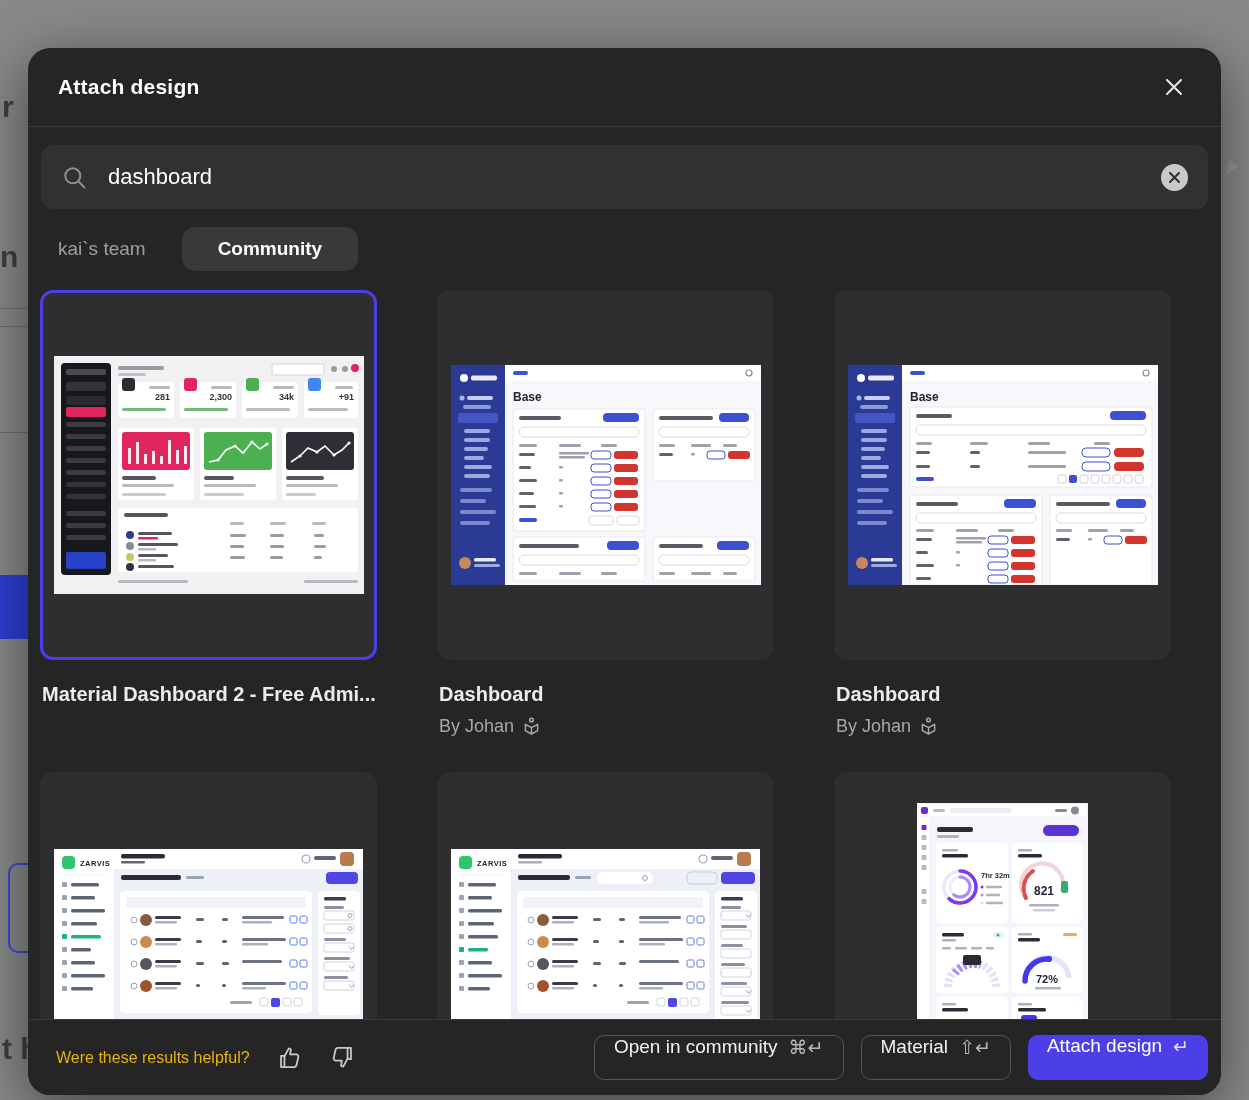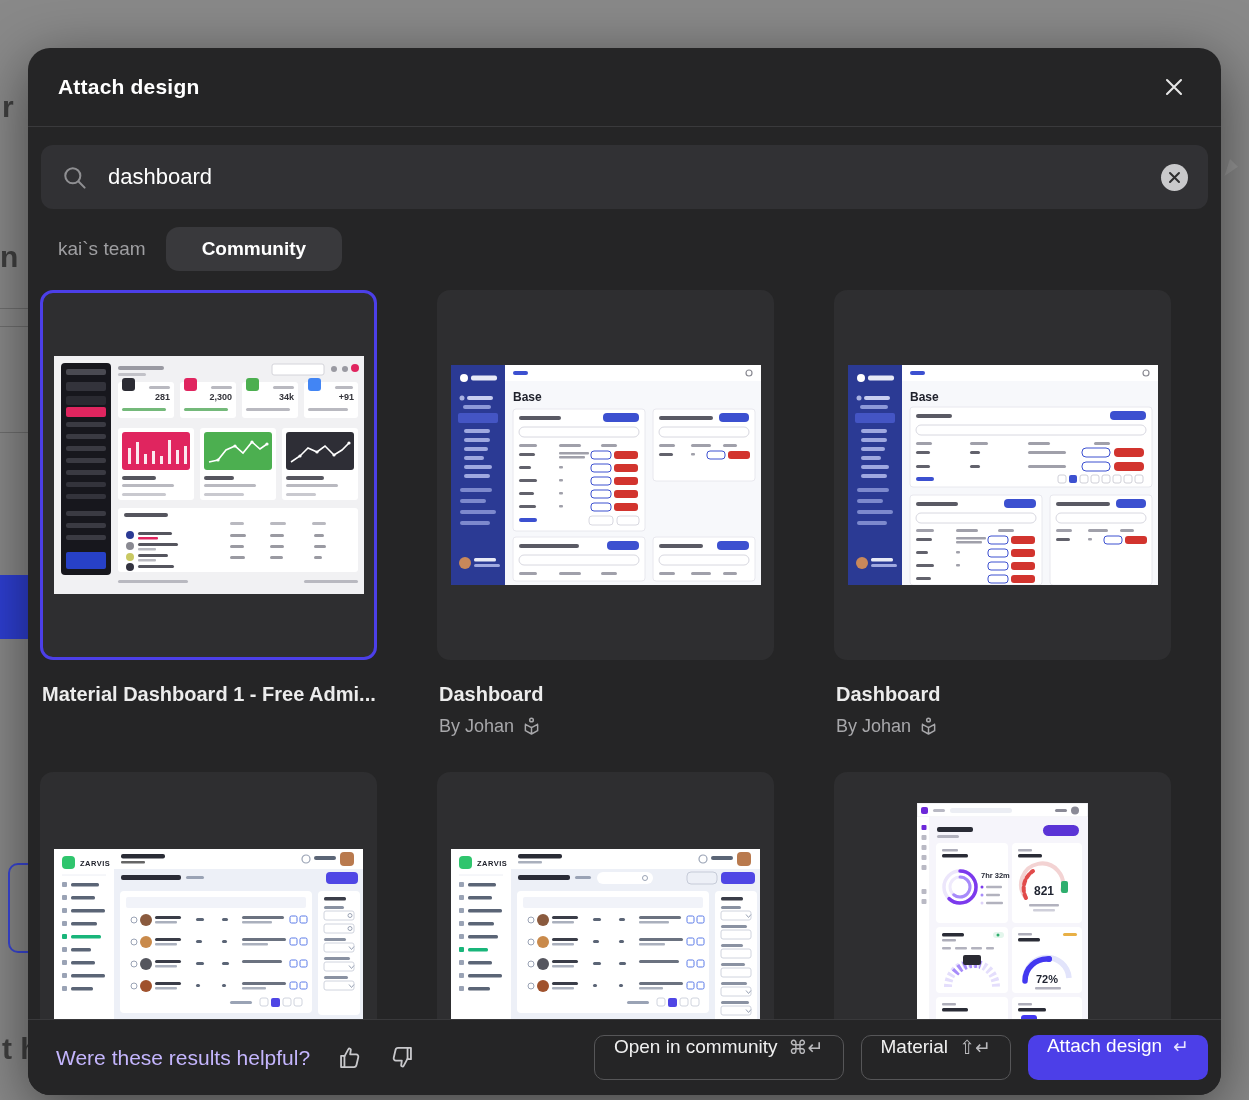--- a/index.html
+++ b/index.html
@@ -24,40 +24,40 @@
     box-shadow:0 14px 60px rgba(0,0,0,.5);
   }
   .modal-header{height:78px;display:flex;align-items:center;padding:0 30px;border-bottom:1px solid #3a3a3c;}
   .modal-title{font-size:21px;font-weight:600;color:#ffffff;letter-spacing:.2px;}
   .close-btn{margin-left:auto;width:34px;height:34px;display:flex;align-items:center;justify-content:center;cursor:pointer;background:none;border:none;padding:0;}
   
   .search-bar{margin:18px 13px 0;height:64px;background:#313134;border-radius:12px;display:flex;align-items:center;padding:0 20px;}
   .search-input{flex:1;margin-left:18px;background:transparent;border:none;outline:none;color:#ffffff;font-size:22px;font-family:inherit;}
   .clear-btn{width:27px;height:27px;border-radius:50%;background:#c9c9cb;border:none;display:flex;align-items:center;justify-content:center;cursor:pointer;padding:0;}
   
-  .tabs{margin:18px 30px 0;display:flex;align-items:center;gap:20px;height:44px;}
+  .tabs{margin:18px 30px 0;display:flex;align-items:center;gap:36px;height:44px;}
   .tab{font-size:19px;color:#9f9fa2;cursor:pointer;}
   .tab.active{background:#39393c;color:#ffffff;font-weight:700;border-radius:13px;padding:0 36px;line-height:44px;height:44px;}
   
   .grid{margin:19px 12px 0;display:grid;grid-template-columns:repeat(3,373px);column-gap:24px;row-gap:0;position:relative;z-index:1;}
   .cell{width:373px;}
   .card{
     width:337px;height:370px;background:#2e2e30;border-radius:13px;
     display:flex;align-items:center;justify-content:center;box-sizing:border-box;cursor:pointer;overflow:hidden;
   }
   .card.selected{border:3px solid var(--accent,#4c3fe8);}
   .caption{height:112px;box-sizing:border-box;padding:21px 2px 0;}
   .caption-title{font-size:20px;font-weight:600;color:#ececec;line-height:26px;white-space:nowrap;overflow:hidden;text-overflow:ellipsis;}
   .caption-author{margin-top:9px;font-size:18px;color:#a7a7aa;display:flex;align-items:center;gap:7px;}
   
   .modal-footer{
     position:absolute;left:0;right:0;bottom:0;height:76px;background:#252526;border-top:1px solid #39393b;
     display:flex;align-items:center;padding:0 13px 0 28px;box-sizing:border-box;z-index:5;
   }
-  .helpful-text{font-size:21px;color:#c4b5fd;text-align:right;}
+  .helpful-text{font-size:16px;color:#eab308;text-align:right;}
   .thumb-btn{background:none;border:none;padding:0;margin-left:26px;cursor:pointer;display:flex;align-items:center;}
   .footer-buttons{margin-left:auto;display:flex;gap:17px;}
   .btn{height:45px;border-radius:10px;font-size:19px;font-family:inherit;display:flex;align-items:flex-start;gap:11px;padding:0 19px;cursor:pointer;}
   .btn.outlined{background:transparent;border:1px solid #565658;color:#f0f0f0;}
   .btn.primary{background:var(--accent,#4c3fe8);border:none;color:#ffffff;}
   .shortcut{color:#b9b9bc;font-size:19px;font-family:"DejaVu Sans",sans-serif;}
   .btn.primary .shortcut{color:#e6e4ff;}
   svg{display:block;}
   svg text{font-family:"Liberation Sans","DejaVu Sans",sans-serif;}
 </style>
@@ -251,21 +251,21 @@
             <rect x="176" y="200" width="15" height="3" rx="1.5"></rect>
               <rect x="216" y="200" width="13" height="3" rx="1.5"></rect>
               <rect x="260" y="200" width="8" height="3" rx="1.5"></rect>
           </g>
 
           <rect x="64" y="224" width="70" height="3" rx="1.5" fill="#b9b9c0"></rect>
           <rect x="250" y="224" width="54" height="3" rx="1.5" fill="#b9b9c0"></rect>
         </svg>
       </div>
       <div class="caption">
-        <div class="caption-title">Material Dashboard 1 - Free Admi...</div>
+        <div class="caption-title">Material Dashboard 2 - Free Admi...</div>
       </div>
     </div>
 
     <div class="cell">
       <div class="card">
         <svg width="310" height="220" viewBox="0 0 310 220">
           <rect width="310" height="220" fill="#ffffff"></rect>
           <rect width="54" height="220" fill="#2b3a94"></rect>
           <circle cx="13" cy="13" r="4" fill="#ffffff"></circle>
             <rect x="20" y="10.5" width="26" height="5" rx="2" fill="#e8eaf6"></rect>

